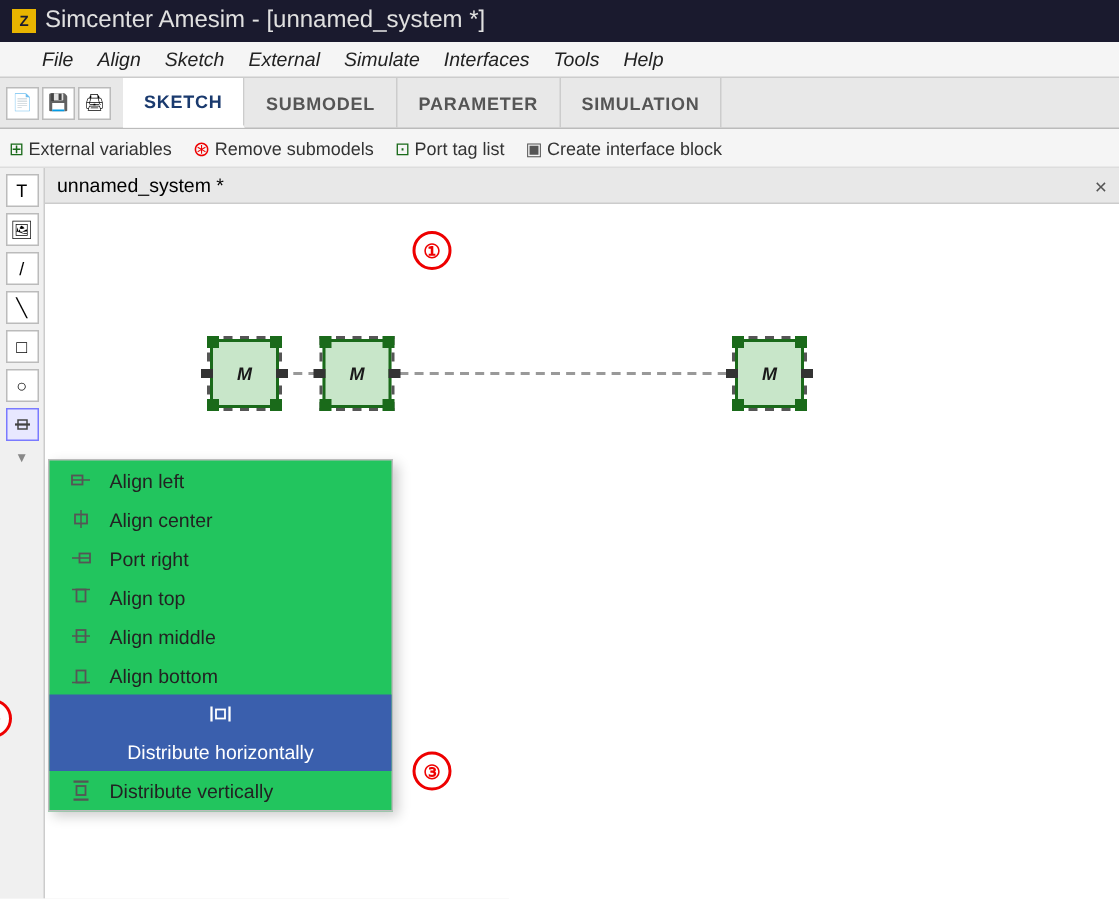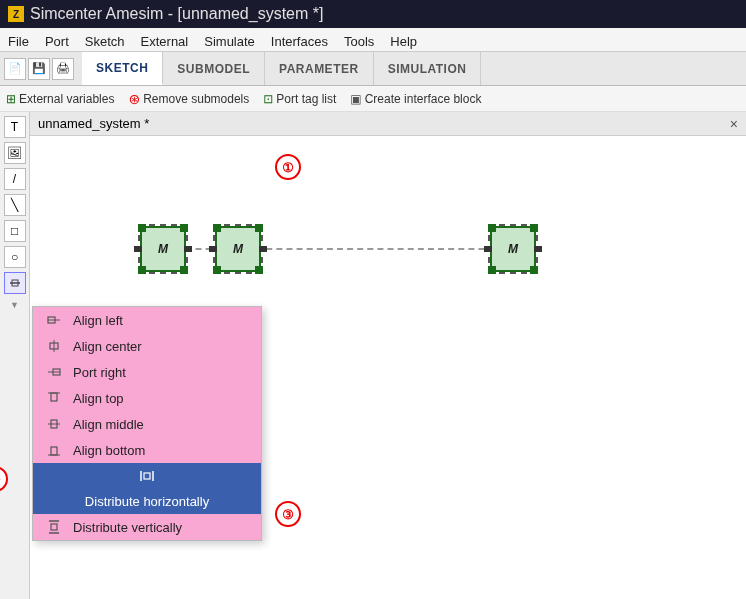--- a/index.html
+++ b/index.html
@@ -37,22 +37,23 @@
       font-size: 16px;
       color: #e0e0e0;
     }
 
     
     .menu-bar {
       background: #f5f5f5;
       border-bottom: 1px solid #ccc;
       height: 24px;
       display: flex;
-      align-items: flex-end;
-      padding: 0 0;
+      align-items: center;
+      padding: 0 20px;
+      font-style: italic;
     }
     .menu-item {
       padding: 2px 8px;
       cursor: pointer;
       font-size: 13px;
       color: #222;
     }
 
     
     .tab-bar {
@@ -262,21 +263,21 @@
       font-size: 13px;
       font-weight: bold;
       color: #e00;
     }
 
     
     .dropdown-menu {
       position: absolute;
       left: 28px;
       top: 340px;
-      background: #f9a8d4;
+      background: #22c55e;
       border: 1px solid #bbb;
       box-shadow: 3px 3px 8px rgba(0,0,0,0.2);
       width: 230px;
       z-index: 100;
     }
     .dropdown-item {
       display: flex;
       align-items: center;
       padding: 5px 12px;
       gap: 10px;
@@ -321,21 +322,21 @@
 </head>
 <body>
 
 <div class="title-bar">
   <div class="title-bar-icon">Z</div>
   <span class="title-bar-text">Simcenter Amesim - [unnamed_system *]</span>
 </div>
 
 <div class="menu-bar">
   <div class="menu-item">File</div>
-  <div class="menu-item">Port</div>
+  <div class="menu-item">Align</div>
   <div class="menu-item">Sketch</div>
   <div class="menu-item">External</div>
   <div class="menu-item">Simulate</div>
   <div class="menu-item">Interfaces</div>
   <div class="menu-item">Tools</div>
   <div class="menu-item">Help</div>
 </div>
 
 <div class="tab-bar">
   <div class="toolbar-icons">

